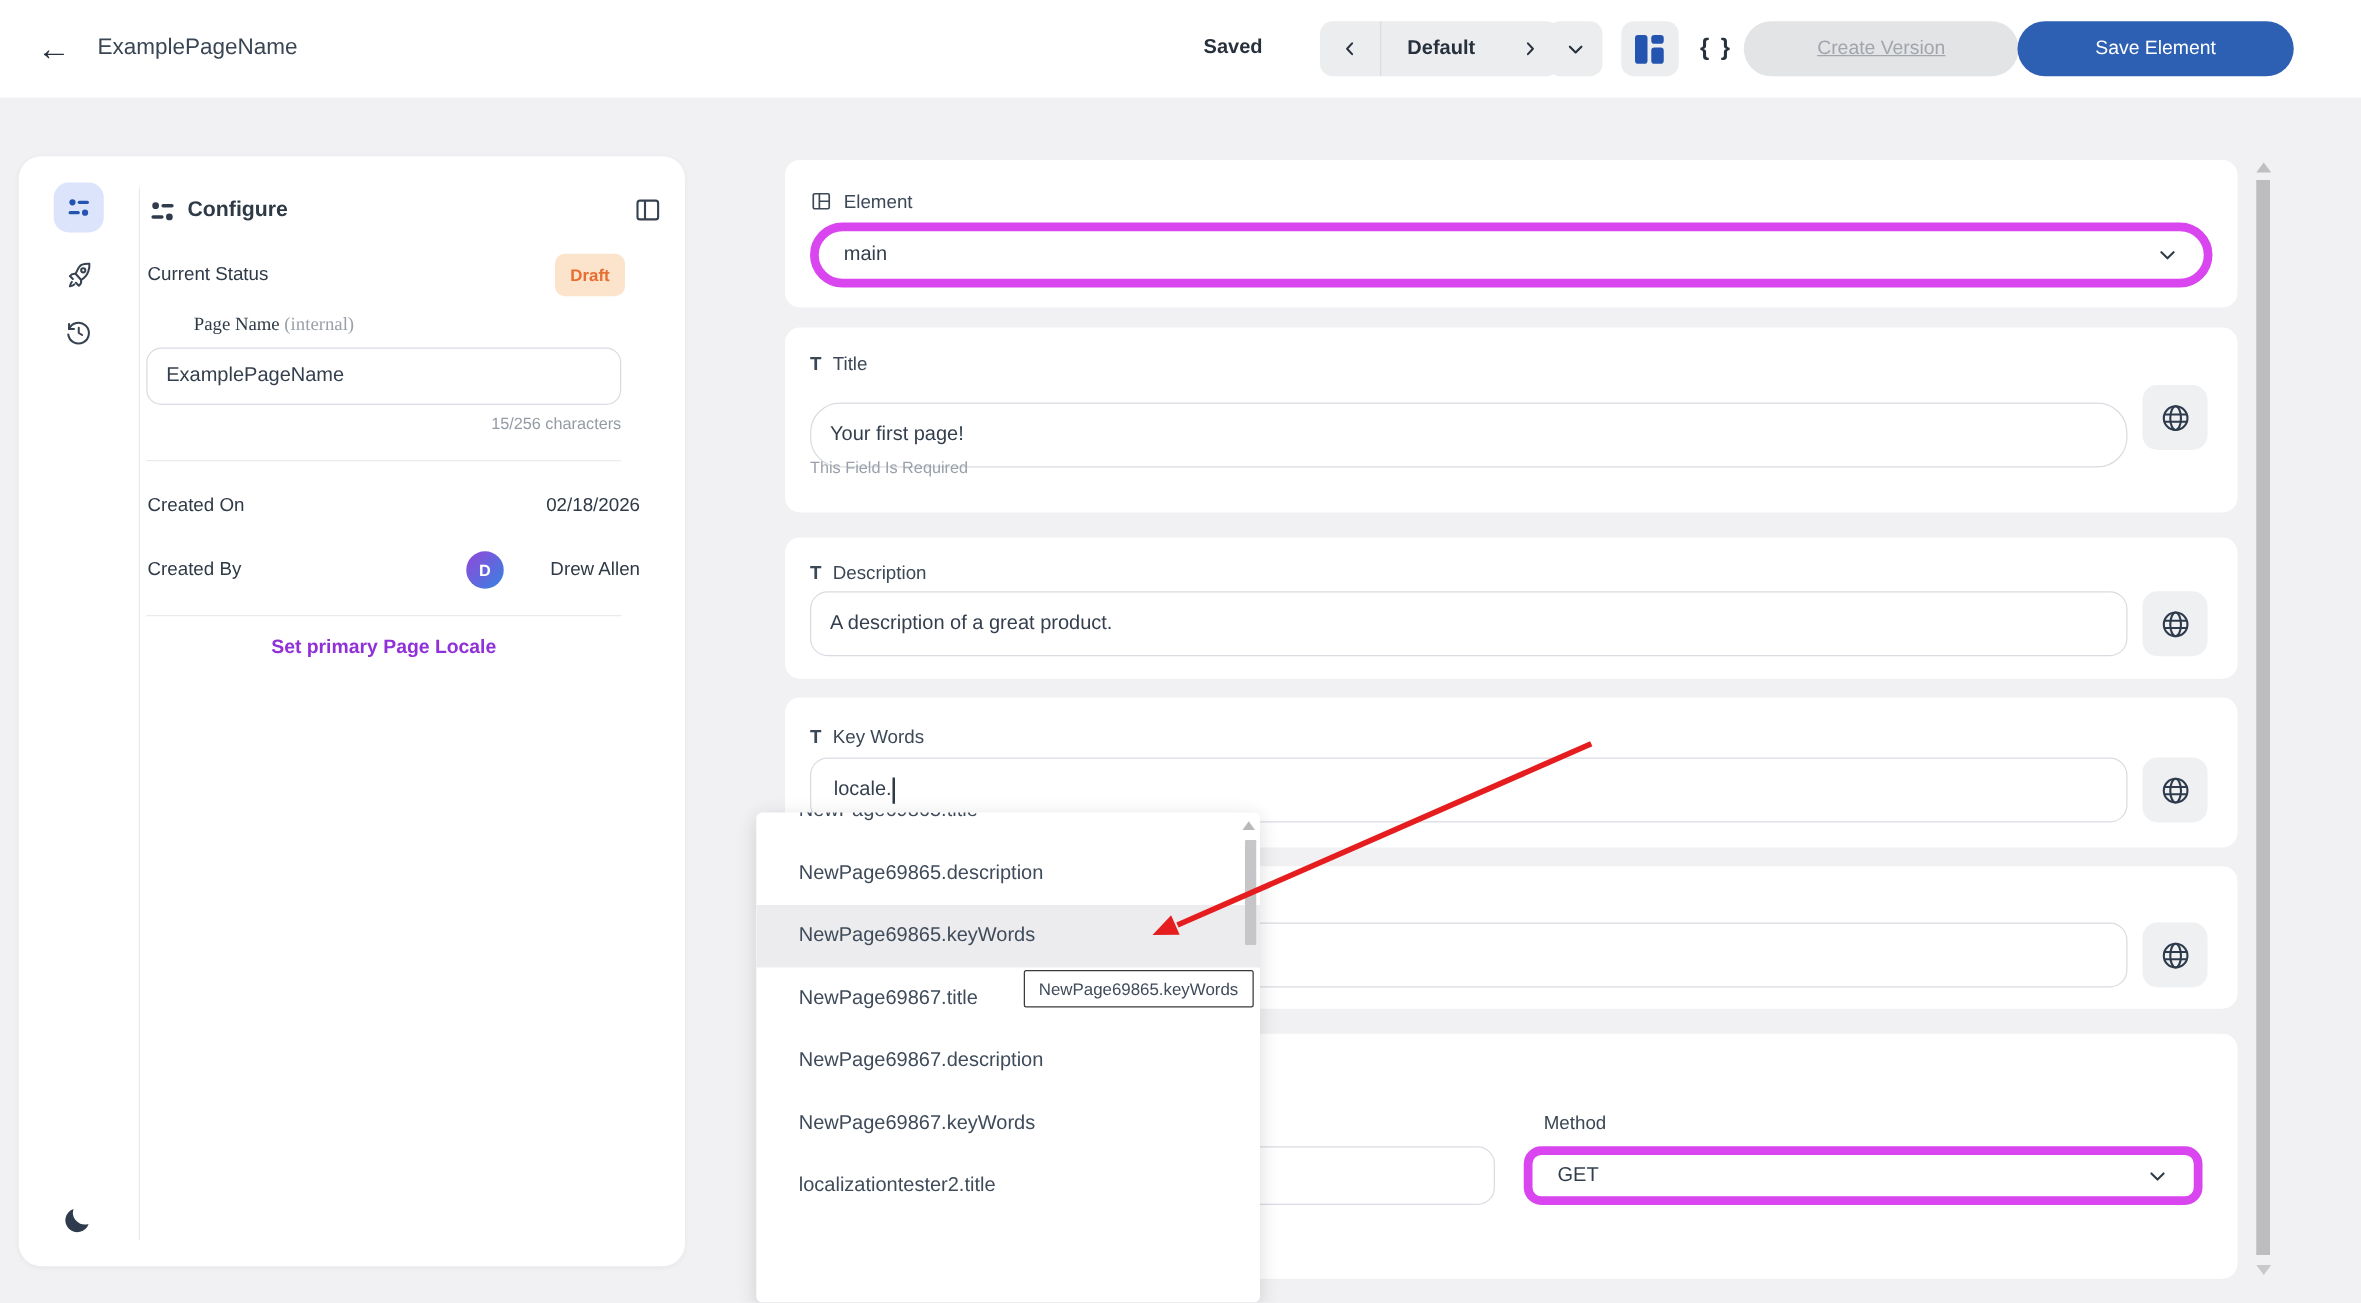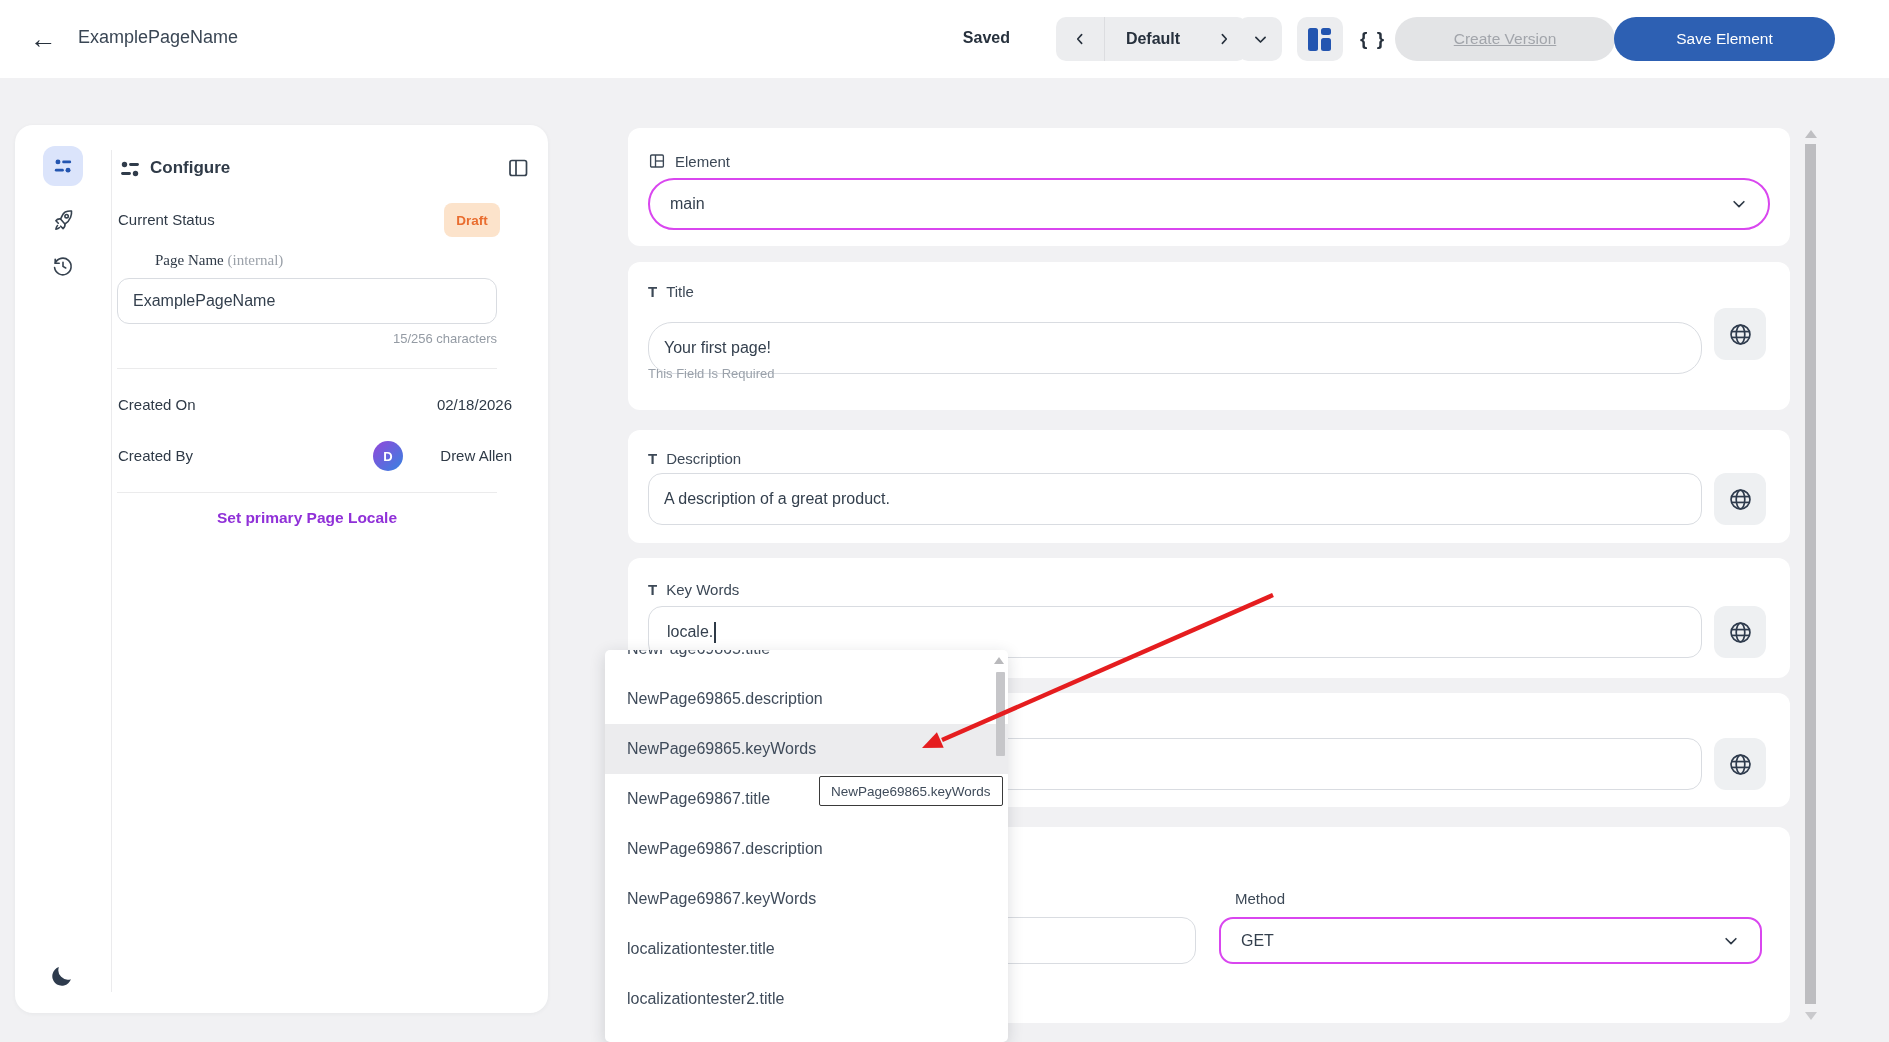--- a/index.html
+++ b/index.html
@@ -59,35 +59,35 @@
             display:flex; align-items:center; justify-content:center; }
   .locale-link { position:absolute; left:102px; top:384px; width:380px; text-align:center; border:none; background:transparent;
                  font-size:15.5px; font-weight:700; color:#9030d8; cursor:pointer; font-family:"Liberation Sans",sans-serif; }
   .moon-btn { position:absolute; left:31px; top:836px; width:32px; height:32px; border:none; background:transparent; cursor:pointer; }
 
   
   .card { position:absolute; left:628px; width:1162px; background:#ffffff; border-radius:12px; }
   .field-label { position:absolute; left:20px; display:flex; align-items:center; gap:9px; font-size:15px; color:#3c4856; }
   .t-ico { font-weight:700; font-size:15px; color:#3c4856; }
   .f-input { position:absolute; left:20px; width:1054px; height:52px; }
-  .select { position:absolute; border:2px solid #d946ef; border-radius:14px; background:#fff; display:flex;
+  .select { position:absolute; border:7px solid #d946ef; border-radius:14px; background:#fff; display:flex;
             align-items:center; padding:0 20px; font-size:16px; color:#333f4d; cursor:pointer; }
   .select .chev { margin-left:auto; }
   .globe-btn { position:absolute; left:1086px; width:52px; height:52px; border:none; border-radius:12px;
                background:#eef0f2; cursor:pointer; display:flex; align-items:center; justify-content:center; }
   .helper { position:absolute; left:20px; font-size:13px; color:#9aa1aa; }
   .fake-input { position:absolute; border:1px solid #d9dce1; border-radius:14px; background:#fff;
                 display:flex; align-items:center; padding:0 18px; font-size:16px; color:#333f4d; }
   .caret { display:inline-block; width:1.5px; height:21px; background:#2f3a47; margin-left:1px; }
 
   
   .dropdown { position:absolute; left:605px; top:650px; width:403px; height:392px; background:#ffffff;
               border-radius:5px; box-shadow:0 4px 16px rgba(30,40,50,.16); overflow:hidden; z-index:20; }
   .dd-inner { margin-top:-26px; }
-  .dd-item { height:50px; line-height:50px; padding-left:22px; font-size:16px; color:#3f4b5a; cursor:pointer; white-space:nowrap; }
+  .dd-item { height:50px; line-height:50px; padding-left:34px; font-size:16px; color:#3f4b5a; cursor:pointer; white-space:nowrap; }
   .dd-item.hl { background:#ececee; }
   .dd-scroll-thumb { position:absolute; right:3px; top:22px; width:9px; height:84px; background:#c6c6c9; border-radius:1px; }
   .dd-up { position:absolute; right:4px; top:7px; width:0; height:0;
            border-left:5px solid transparent; border-right:5px solid transparent; border-bottom:7px solid #b9b9bc; }
 
   .tooltip { position:absolute; left:819px; top:776px; height:30px; background:#fff; border:1px solid #3a3a3a;
              border-radius:2px; font-size:13.5px; color:#3f4b5a; display:flex; align-items:center; padding:0 11px; z-index:30; }
 
   
   .sb-up { position:absolute; left:1805px; top:130px; width:0; height:0; z-index:40;
@@ -312,21 +312,20 @@
   </section>
 
   <div class="dropdown">
     <div class="dd-inner">
       <div class="dd-item">NewPage69865.title</div>
       <div class="dd-item">NewPage69865.description</div>
       <div class="dd-item hl">NewPage69865.keyWords</div>
       <div class="dd-item">NewPage69867.title</div>
       <div class="dd-item">NewPage69867.description</div>
       <div class="dd-item">NewPage69867.keyWords</div>
-      <div class="dd-item">localizationtester.title</div>
       <div class="dd-item">localizationtester2.title</div>
     </div>
     <div class="dd-up"></div>
     <div class="dd-scroll-thumb"></div>
   </div>
 
   <div class="tooltip">NewPage69865.keyWords</div>
 
   <svg class="arrow-layer" viewBox="0 0 470 240">
     <line x1="423" y1="35" x2="92" y2="180" stroke="#e51d1f" stroke-width="4.5"></line>

